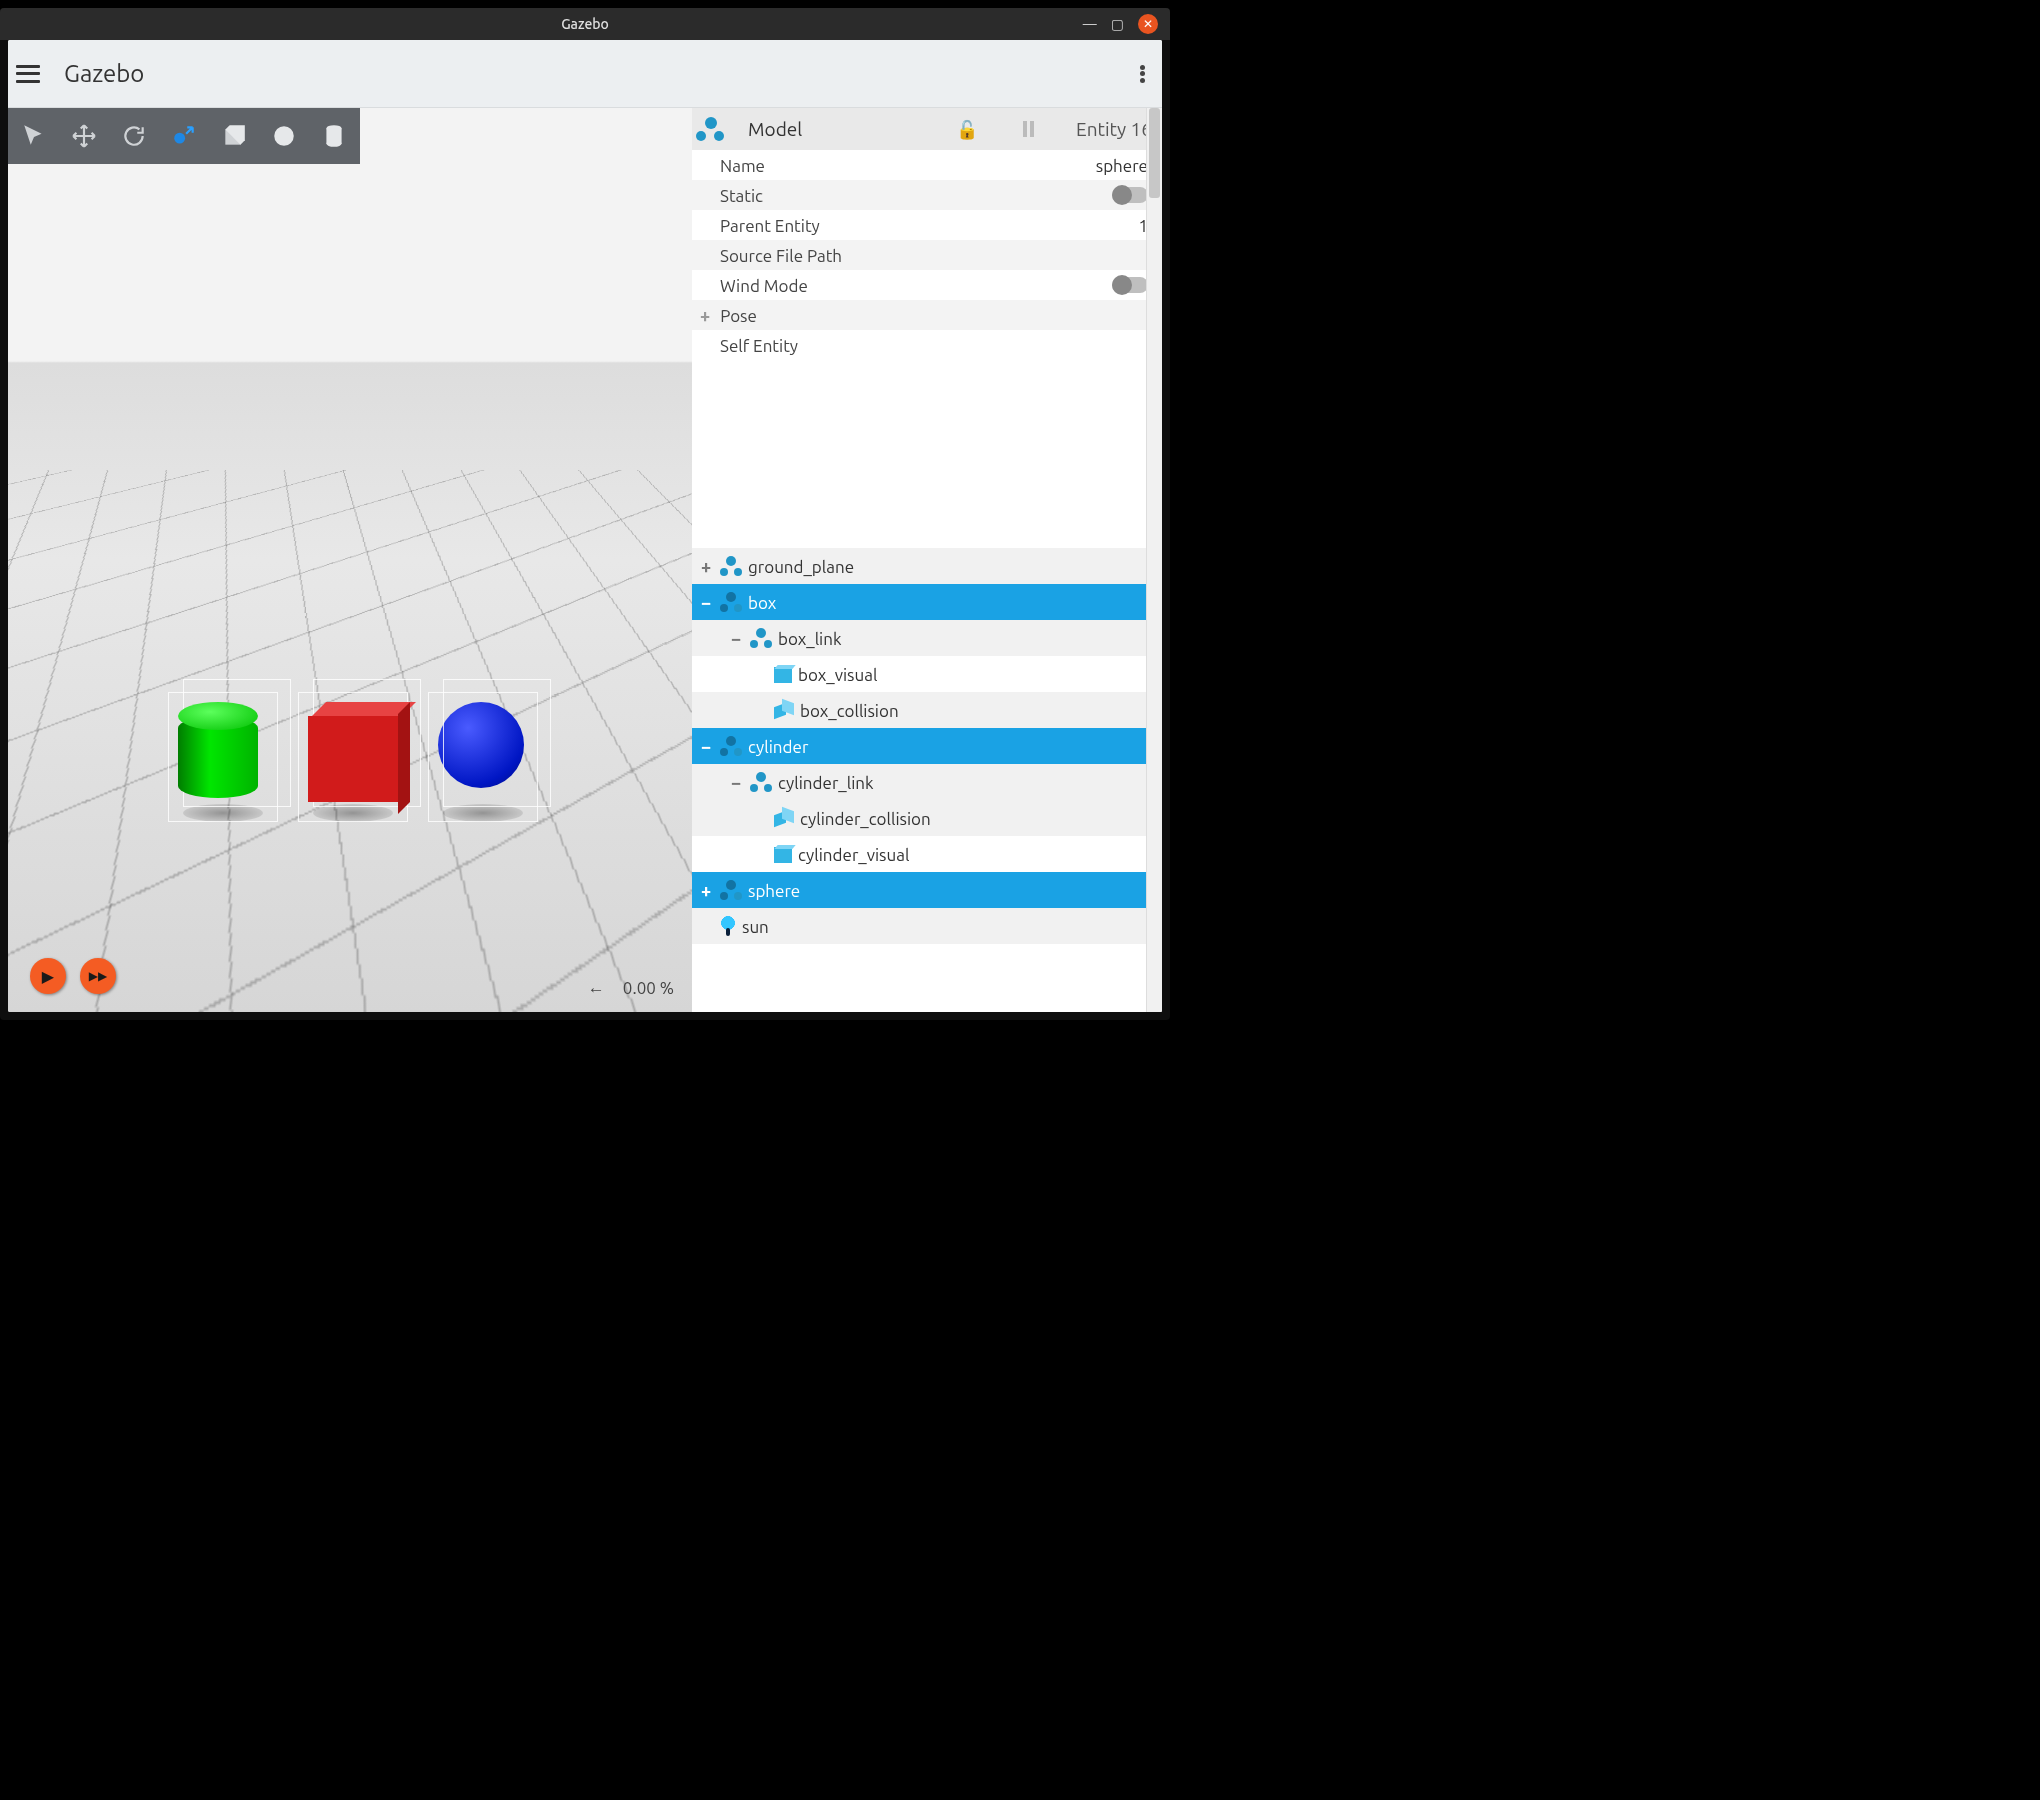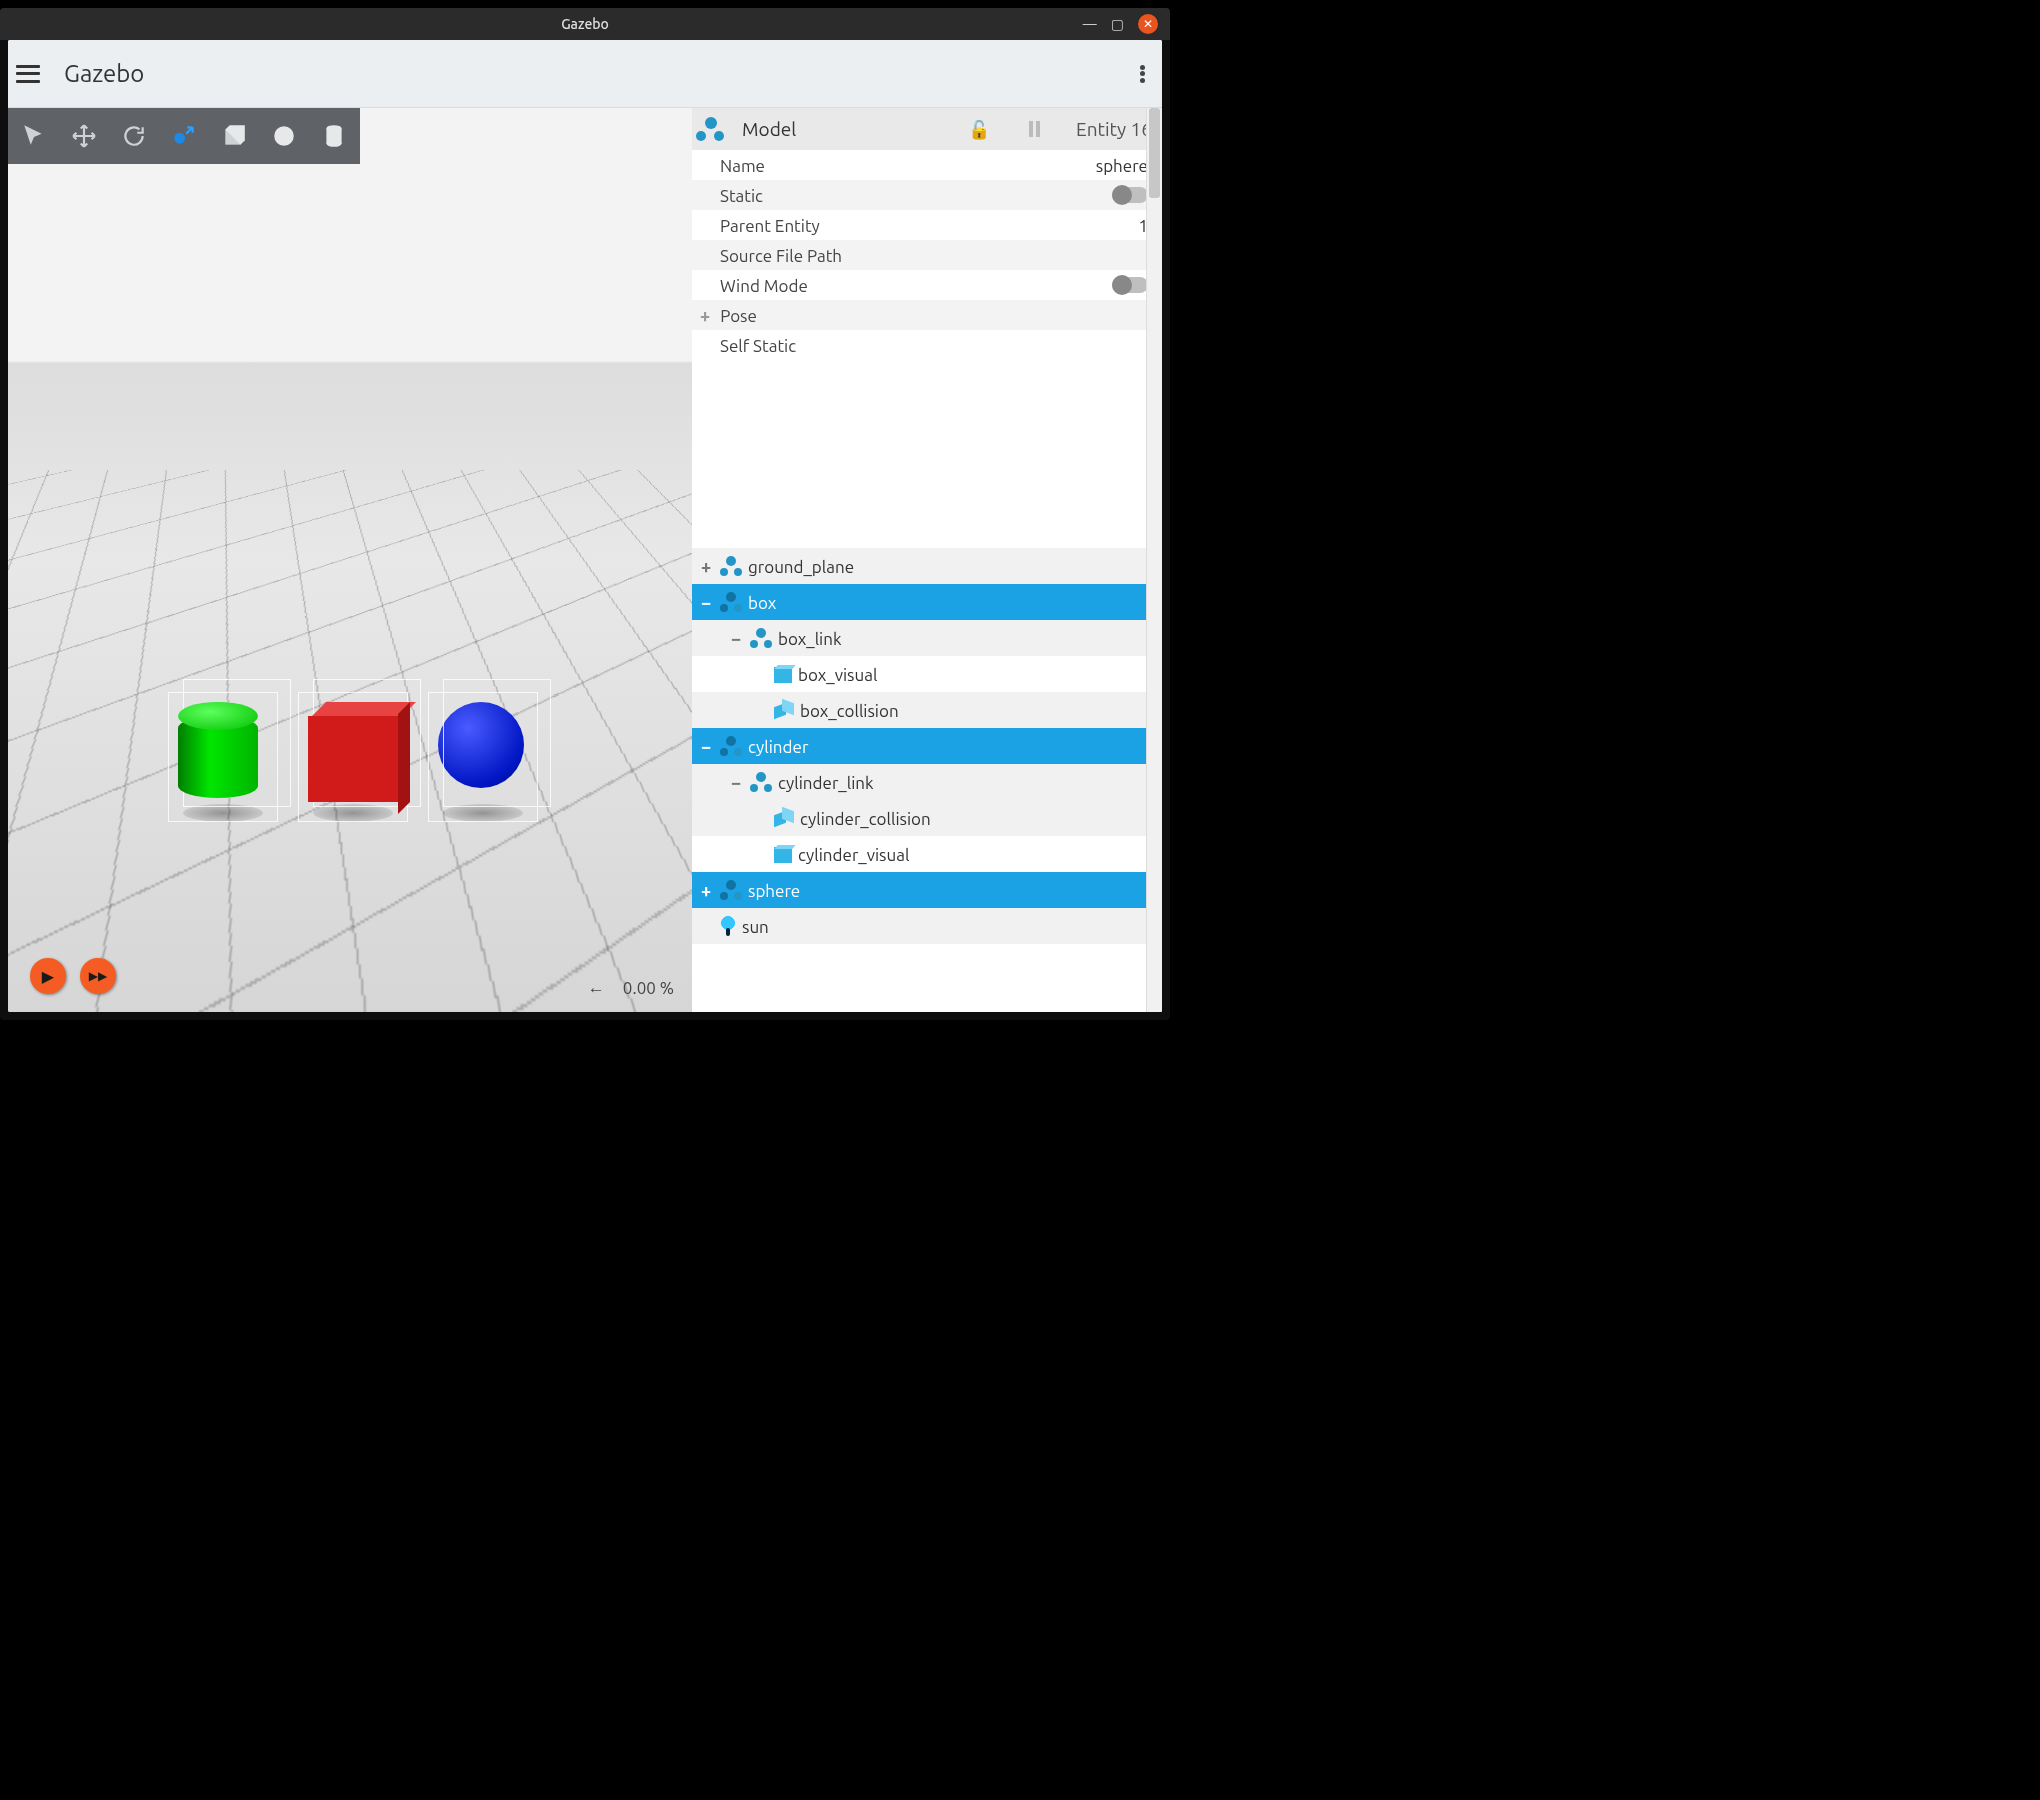--- a/index.html
+++ b/index.html
@@ -49,21 +49,21 @@
 .cube .side{position:absolute;top:0;right:-12px;width:12px;bottom:0;background:#a31212;transform:skewY(-45deg) translateY(6px);}
 .sphere{width:86px;height:86px;border-radius:50%;background:radial-gradient(circle at 35% 30%,#4a5bff,#0016c4 70%,#000a7a);margin-bottom:6px;}
 .shadow{position:absolute;bottom:-10px;left:5px;width:80px;height:18px;background:radial-gradient(ellipse,#00000055,#0000);border-radius:50%;}
 
 .sim-ctrl{position:absolute;bottom:18px;left:22px;display:flex;gap:14px;}
 .sim-ctrl .btn{width:36px;height:36px;border-radius:50%;background:#f45c23;display:flex;align-items:center;justify-content:center;color:#1a1a1a;box-shadow:1px 1px 3px rgba(0,0,0,.4);}
 .status-pct{position:absolute;bottom:14px;right:18px;color:#444;font-size:17px;display:flex;align-items:center;gap:18px;}
 
 
 .panel{position:absolute;top:68px;right:0;width:470px;bottom:0;background:#fff;display:flex;flex-direction:column;font-size:17px;color:#333;}
-.panel-head{height:42px;background:#e9e9e9;display:flex;align-items:center;padding:0 10px 0 4px;gap:18px;}
+.panel-head{height:42px;background:#e9e9e9;display:flex;align-items:center;padding:0 10px 0 4px;gap:24px;}
 .model-ic{width:28px;height:24px;position:relative;}
 .model-ic .c{position:absolute;width:10px;height:10px;border-radius:50%;background:#2196c7;}
 .model-ic .c1{top:0;left:9px;width:12px;height:12px;}
 .model-ic .c2{bottom:0;left:0;}
 .model-ic .c3{bottom:0;right:0;}
 .panel-head .sp{flex:1;}
 .panel-head .lock{color:#bbb;font-size:18px;}
 .panel-head .pause{display:flex;gap:3px;}
 .panel-head .pause div{width:4px;height:16px;background:#bbb;}
 .panel-head .eid{color:#555;font-size:19px;margin-left:18px;}
@@ -246,21 +246,21 @@
           </div>
         <div class="prow">
             <span class="label">Wind Mode</span>
             <span class="toggle"></span>
           </div>
         <div class="prow withplus">
             <span class="plus">+</span>
             <span class="label">Pose</span>
           </div>
         <div class="prow">
-            <span class="label">Self Static</span>
+            <span class="label">Self Entity</span>
           </div>
       </div>
 
       <div class="tree">
         <div class="tree-row alt">
             <span class="exp">+</span>
             <span class="tic-model"></span>
             <span>ground_plane</span>
           </div>
         <div class="tree-row sel">

